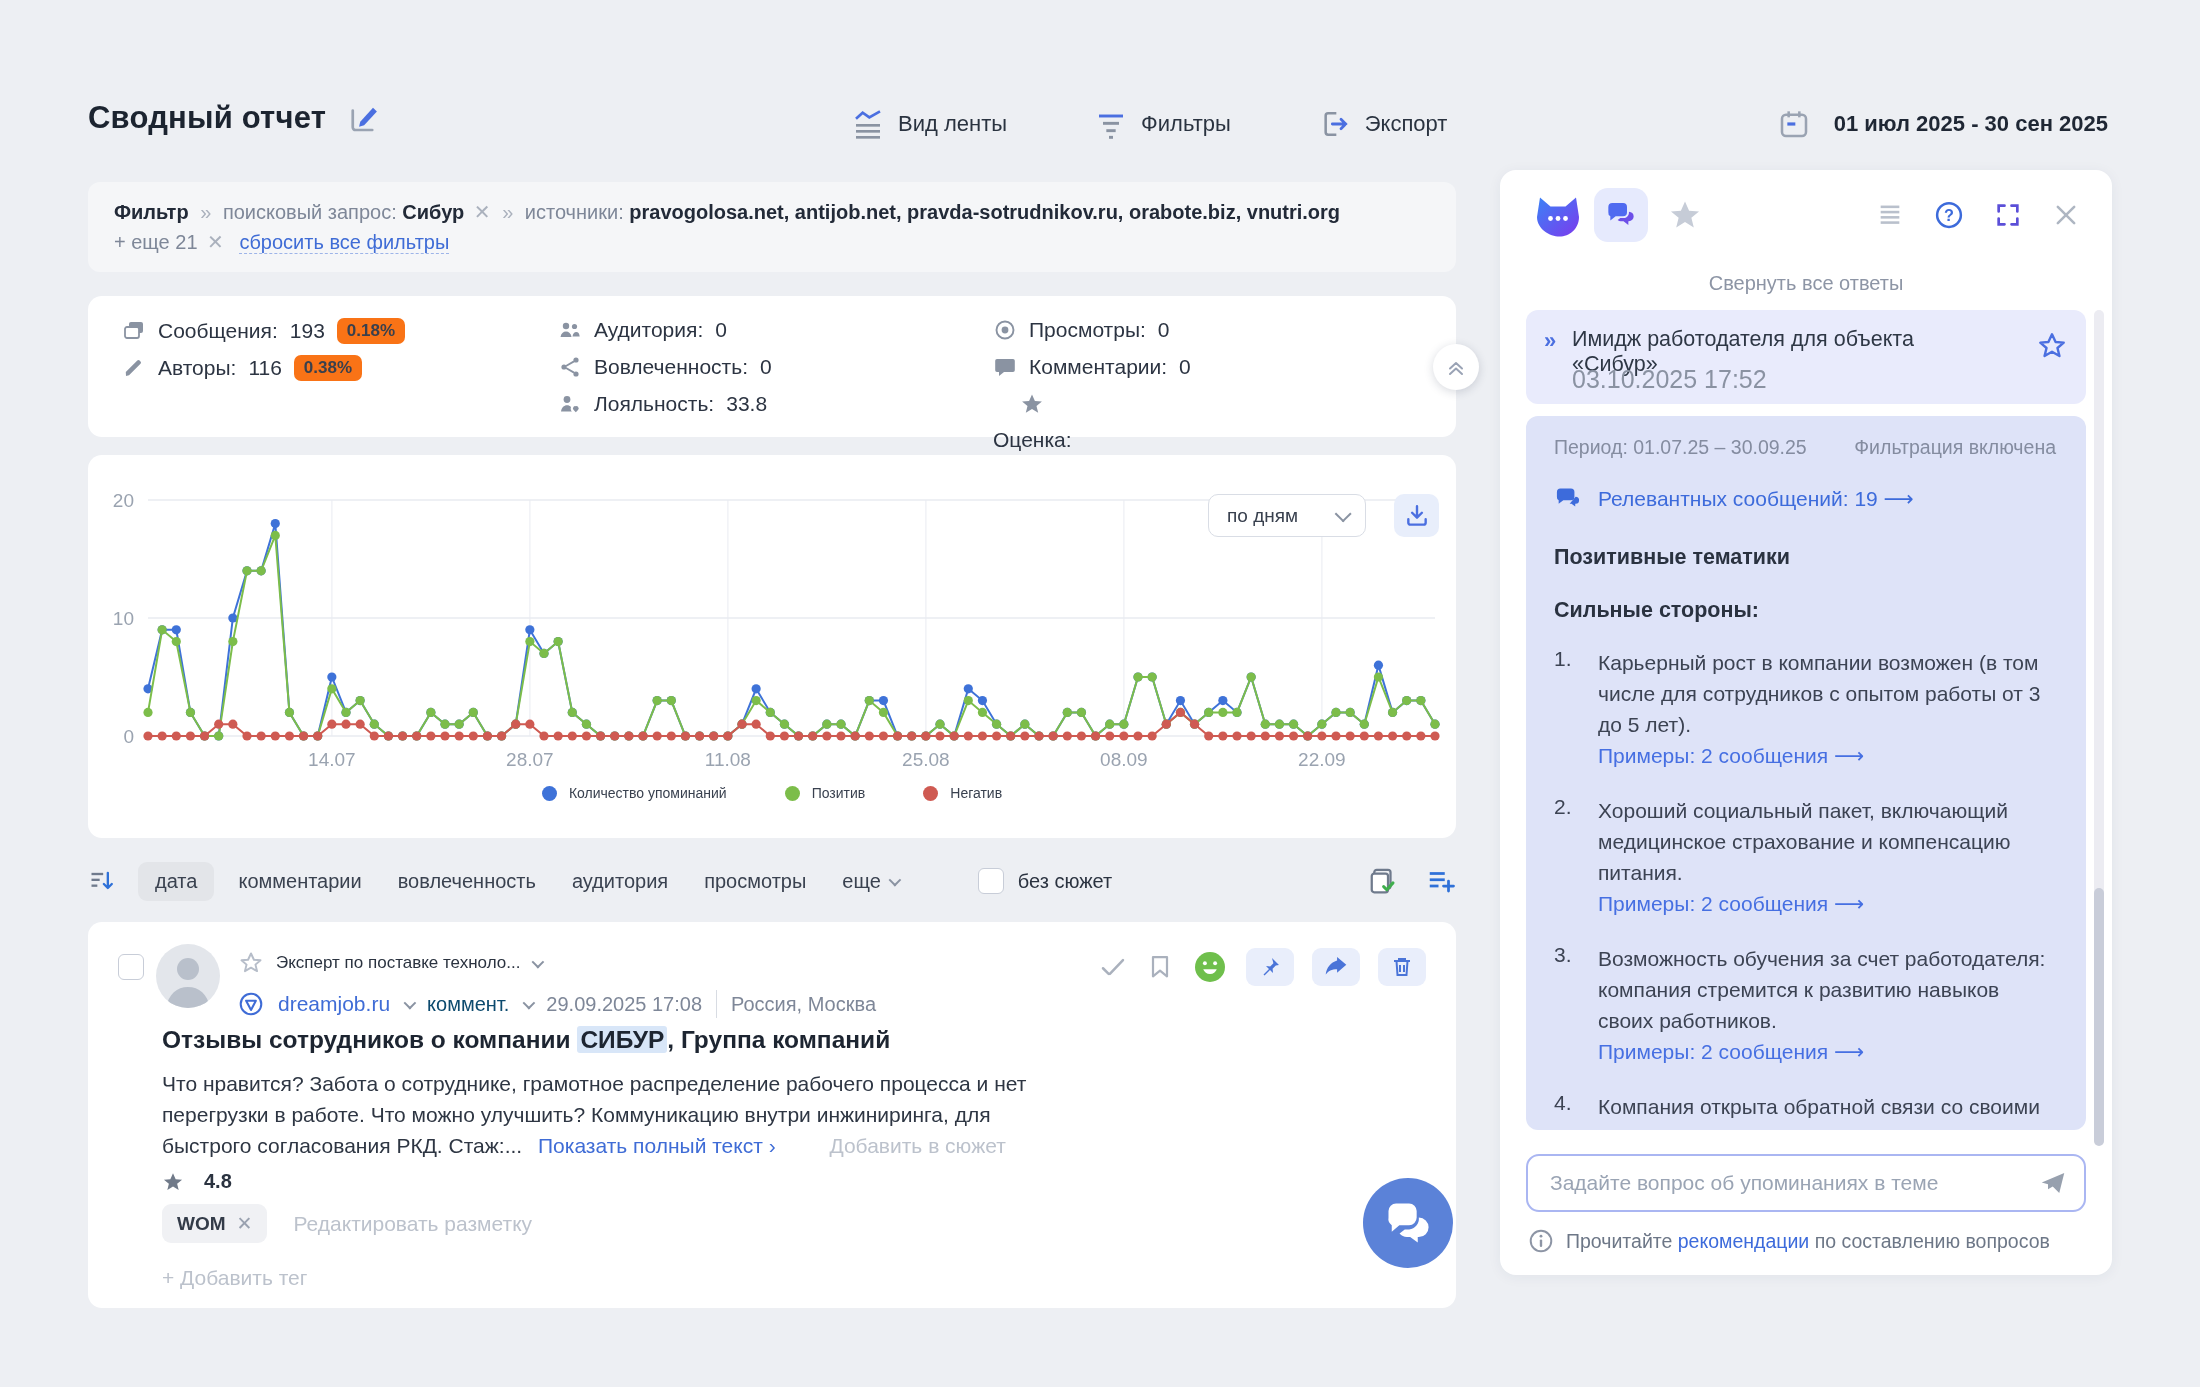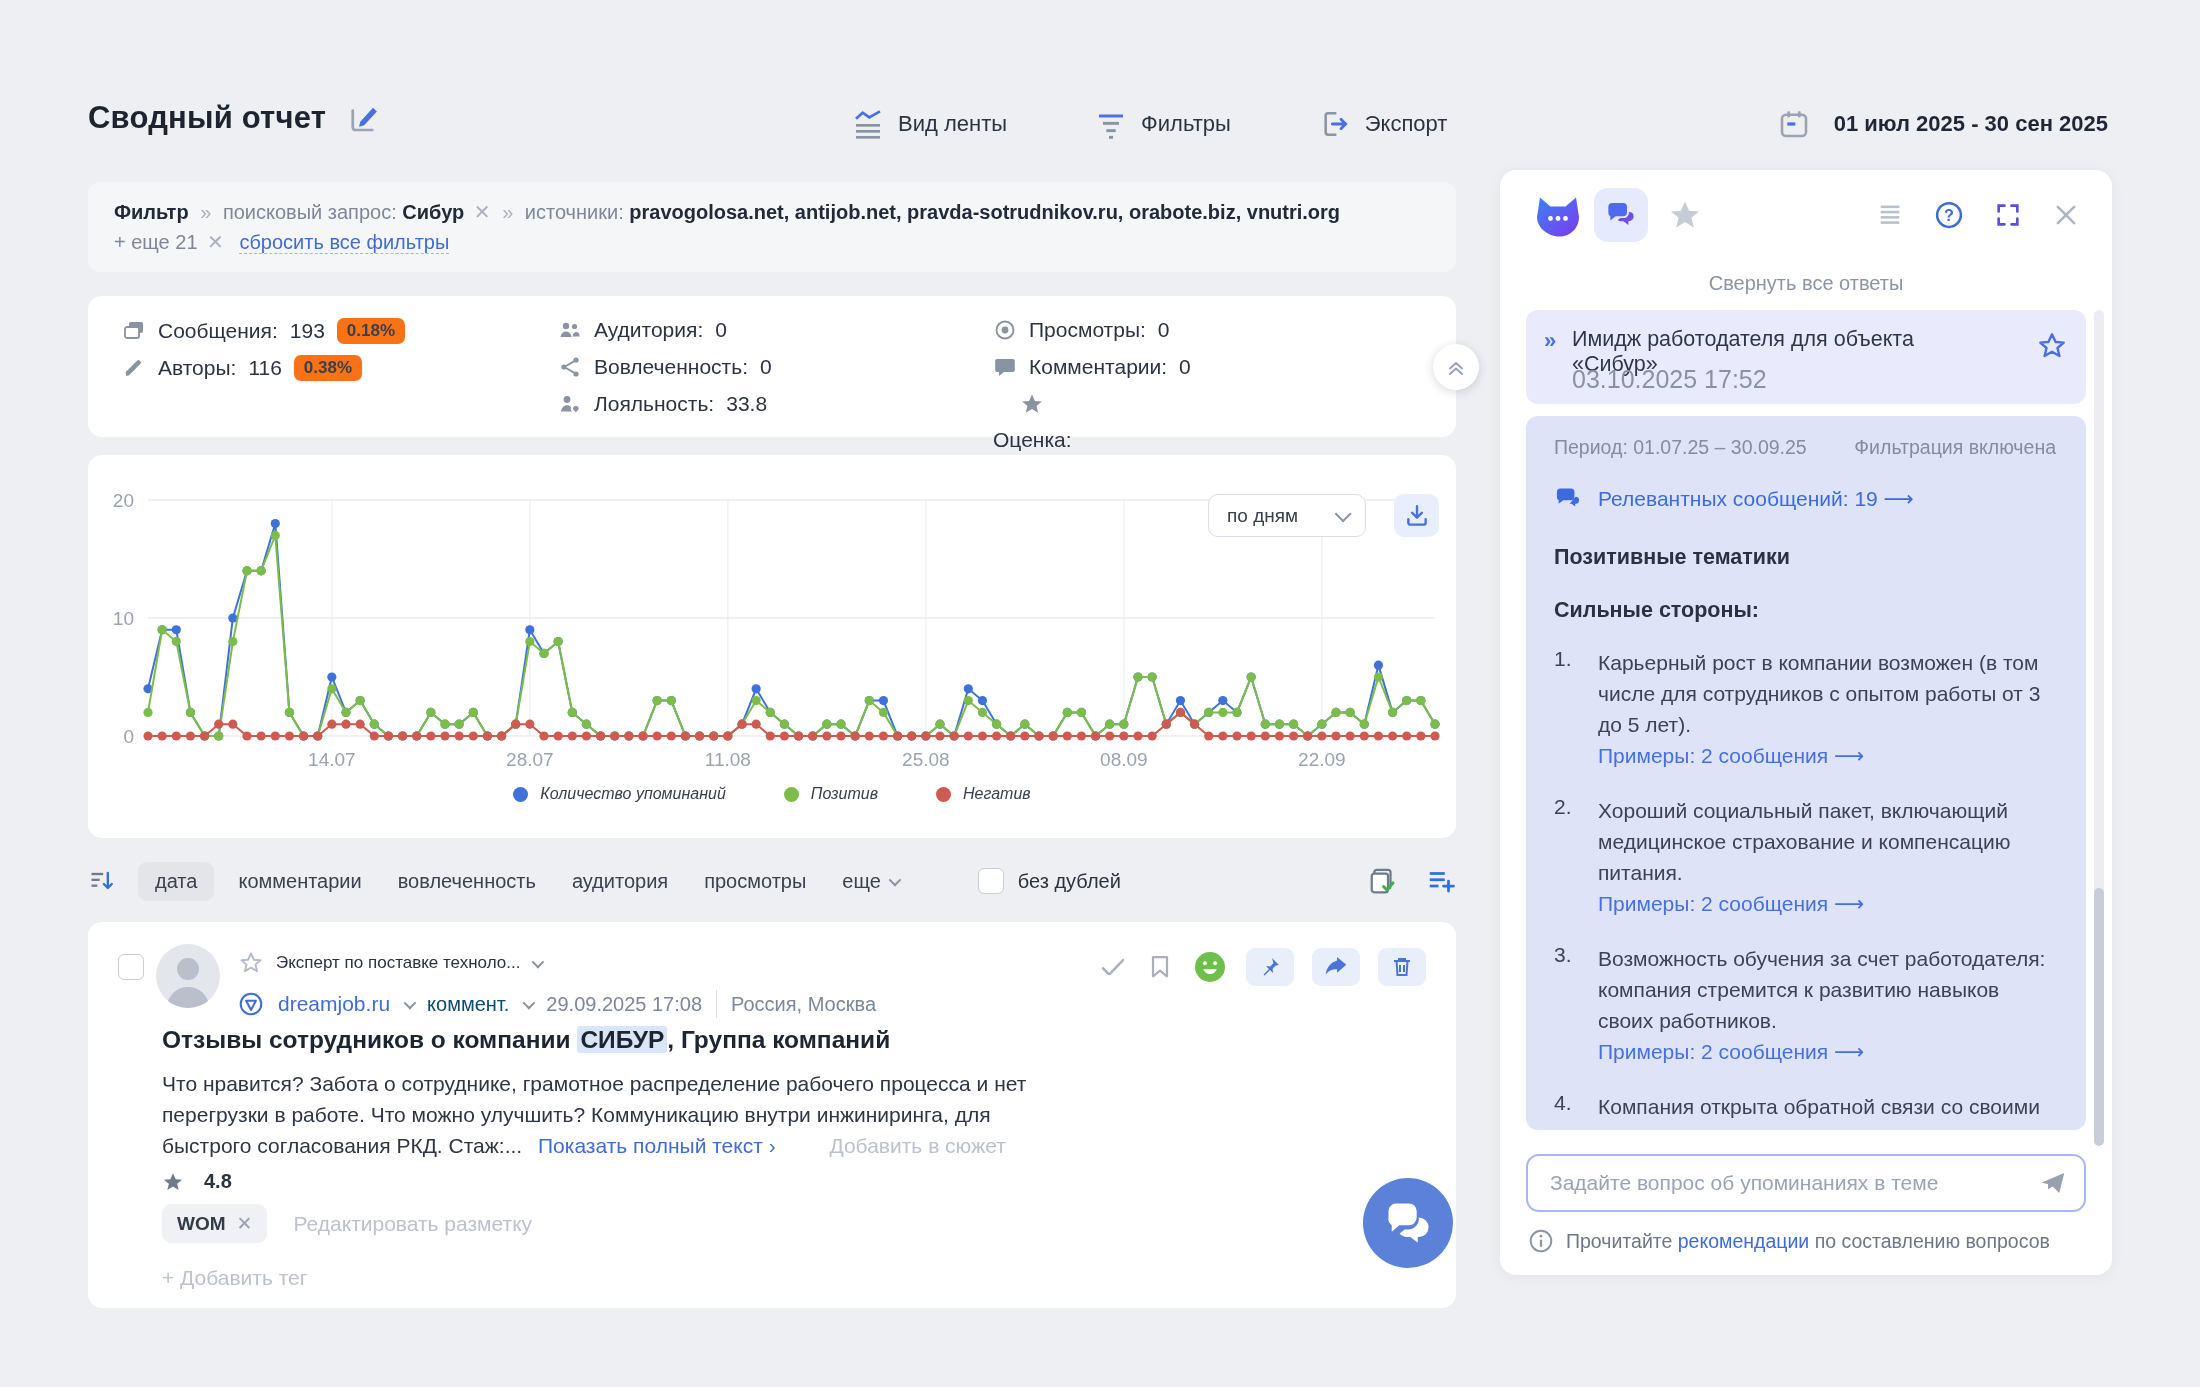--- a/index.html
+++ b/index.html
@@ -37,21 +37,21 @@
   
   .chart-card { position:absolute; left:88px; top:455px; width:1368px; height:383px; background:#fff; border-radius:14px; }
   .granularity { position:absolute; left:1120px; top:39px; width:158px; height:43px; border:1px solid #d9dde5; border-radius:10px; display:flex; align-items:center; justify-content:space-between; padding:0 18px; cursor:pointer; background:#fff; }
   .granularity span { font-size:19px; color:#39414f; }
   .chev { width:12px; height:12px; border-right:2px solid #8a93a2; border-bottom:2px solid #8a93a2; transform:rotate(45deg) translateY(-3px); }
   .dl-btn { position:absolute; left:1306px; top:39px; width:45px; height:43px; background:#e8eefb; border-radius:10px; display:flex; align-items:center; justify-content:center; cursor:pointer; }
   #chart-svg { position:absolute; left:20px; top:13px; }
   .legend { position:absolute; left:0; top:330px; width:100%; display:flex; justify-content:center; gap:58px; }
   .legend-item { display:flex; align-items:center; gap:12px; }
   .legend-dot { width:15px; height:15px; border-radius:50%; }
-  .legend-item span { font-size:16px; color:#39414f;font-style:italic; }
+  .legend-item span { font-size:14px; color:#39414f; }
 
   
   .list-toolbar { position:absolute; left:88px; top:858px; width:1368px; height:46px; display:flex; align-items:center; }
   .tab { font-size:20px; color:#3a4250; margin-right:36px; cursor:pointer; white-space:nowrap; }
   .tab.active { background:#e3e5e9; border-radius:9px; padding:8px 17px; margin-right:24px; }
   .more-tab { display:flex; align-items:center; gap:8px; }
   .checkbox { width:26px; height:26px; border:1.5px solid #c8cdd8; border-radius:6px; background:#fff; cursor:pointer; }
   .dedupe { display:flex; align-items:center; gap:14px; margin-left:44px; }
   .dedupe span { font-size:20px; color:#2b3340; }
   .toolbar-right { margin-left:auto; display:flex; gap:28px; align-items:center; }
@@ -599,21 +599,21 @@
     <span class="tab">комментарии</span>
     <span class="tab">вовлеченность</span>
     <span class="tab">аудитория</span>
     <span class="tab">просмотры</span>
     <span class="tab more-tab">
       <span>еще</span>
       <i class="chev-s"></i>
     </span>
     <div class="dedupe">
       <div class="checkbox"></div>
-      <span>без дублей</span>
+      <span>без сюжет</span>
     </div>
     <div class="toolbar-right">
       <svg width="30" height="30" viewBox="0 0 24 24">
           <rect x="5" y="3" width="13" height="15" rx="2" fill="none" stroke="#6f7a8c" stroke-width="1.8"></rect>
           <rect x="3" y="6" width="13" height="15" rx="2" fill="#fff" stroke="#6f7a8c" stroke-width="1.8"></rect>
           <path d="m12.5 16.5 2.5 2.5 5-5.5" fill="none" stroke="#3fae4c" stroke-width="2.4" stroke-linecap="round" stroke-linejoin="round"></path>
         </svg>
       <svg width="30" height="30" viewBox="0 0 24 24">
           <line x1="3" y1="6" x2="15" y2="6" stroke="#2f71d8" stroke-width="2.2"></line>
           <line x1="3" y1="11" x2="15" y2="11" stroke="#2f71d8" stroke-width="2.2"></line>

